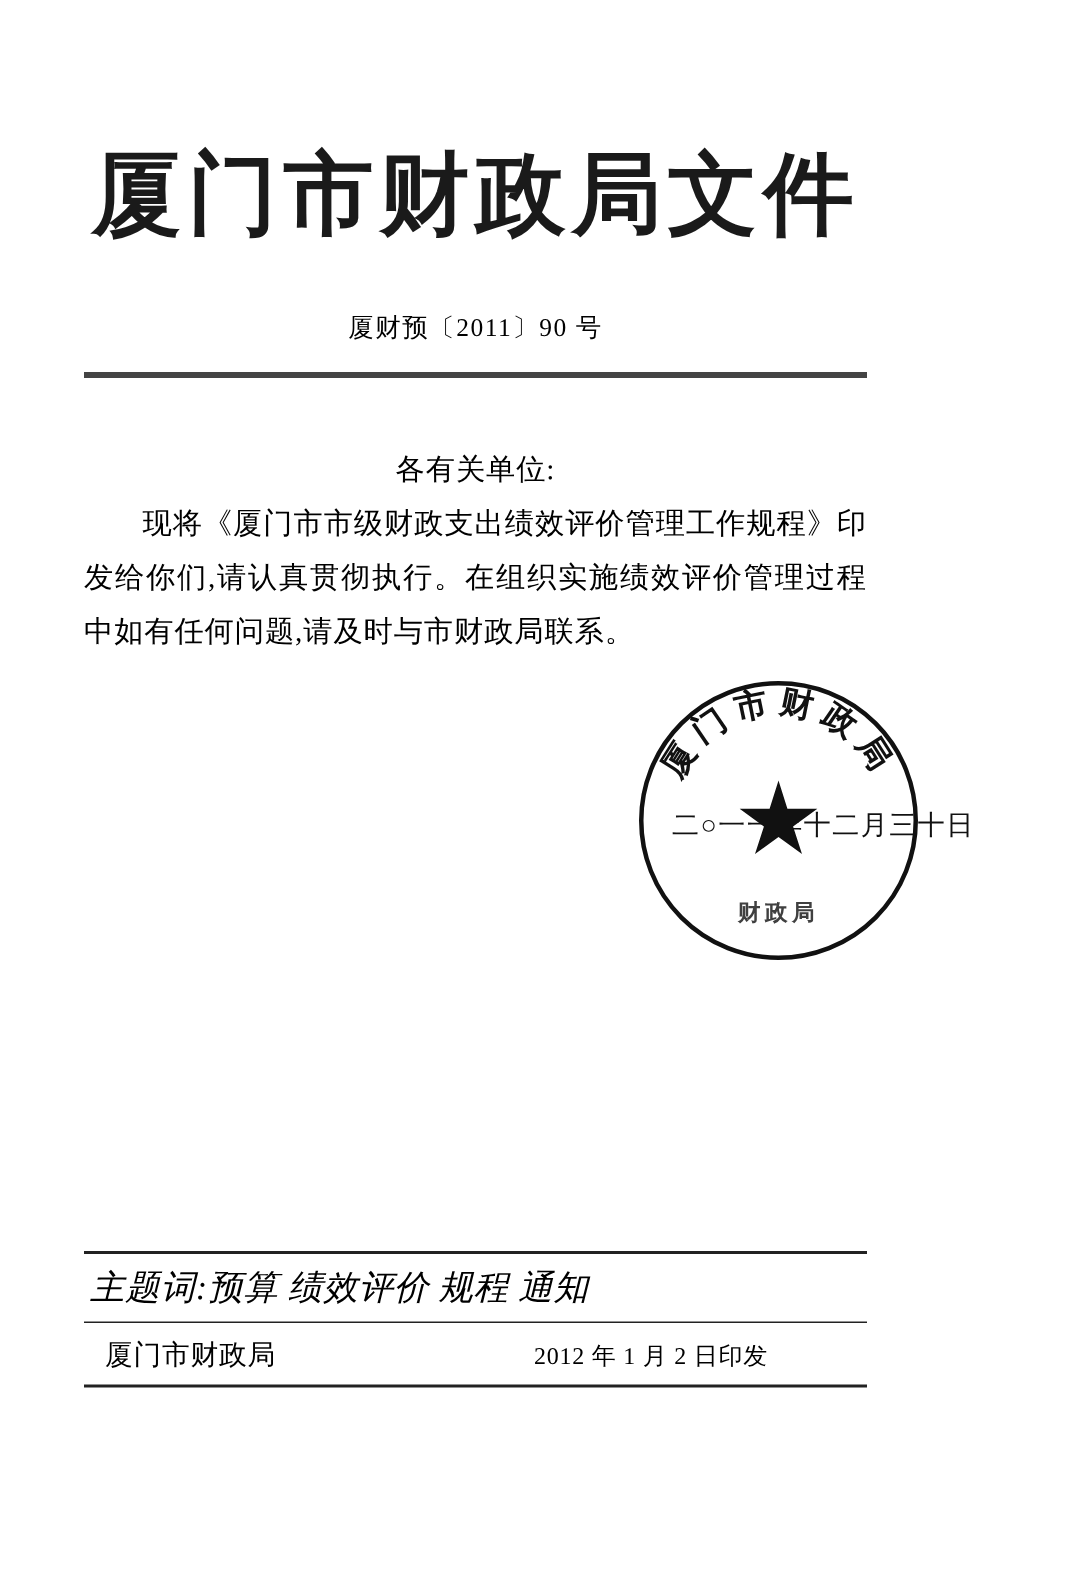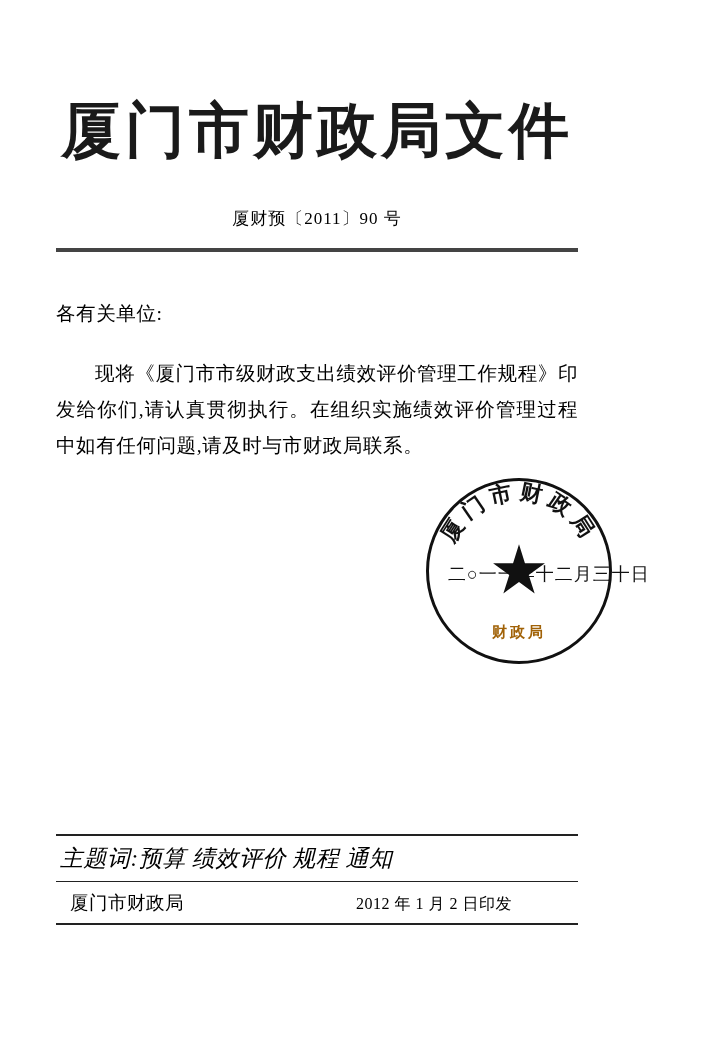--- a/index.html
+++ b/index.html
@@ -65,26 +65,25 @@
   }
 
   
   .body-block {
     margin-top: 44px;
     font-size: 19.5px;
     line-height: 1.85;
     letter-spacing: 0.6px;
   }
   .salutation {
-    text-align: left;
+    text-align: center;
   }
   .para {
     text-align: justify;
     text-indent: 2em;
-    margin-top: 24px;
   }
 
   
   .seal-area {
     position: relative;
     height: 230px;
   }
   .seal {
     position: absolute;
     left: 370px;
@@ -126,21 +125,21 @@
   }
   .seal-bottom {
     position: absolute;
     left: 0;
     bottom: 22px;
     width: 100%;
     text-align: center;
     font-size: 15px;
     font-weight: 700;
     letter-spacing: 3px;
-    color: #a16207;
+    color: #404040;
   }
   .seal-date {
     position: absolute;
     left: 392px;
     top: 98px;
     width: 230px;
     font-size: 18px;
     letter-spacing: 1px;
     color: #111;
   }

